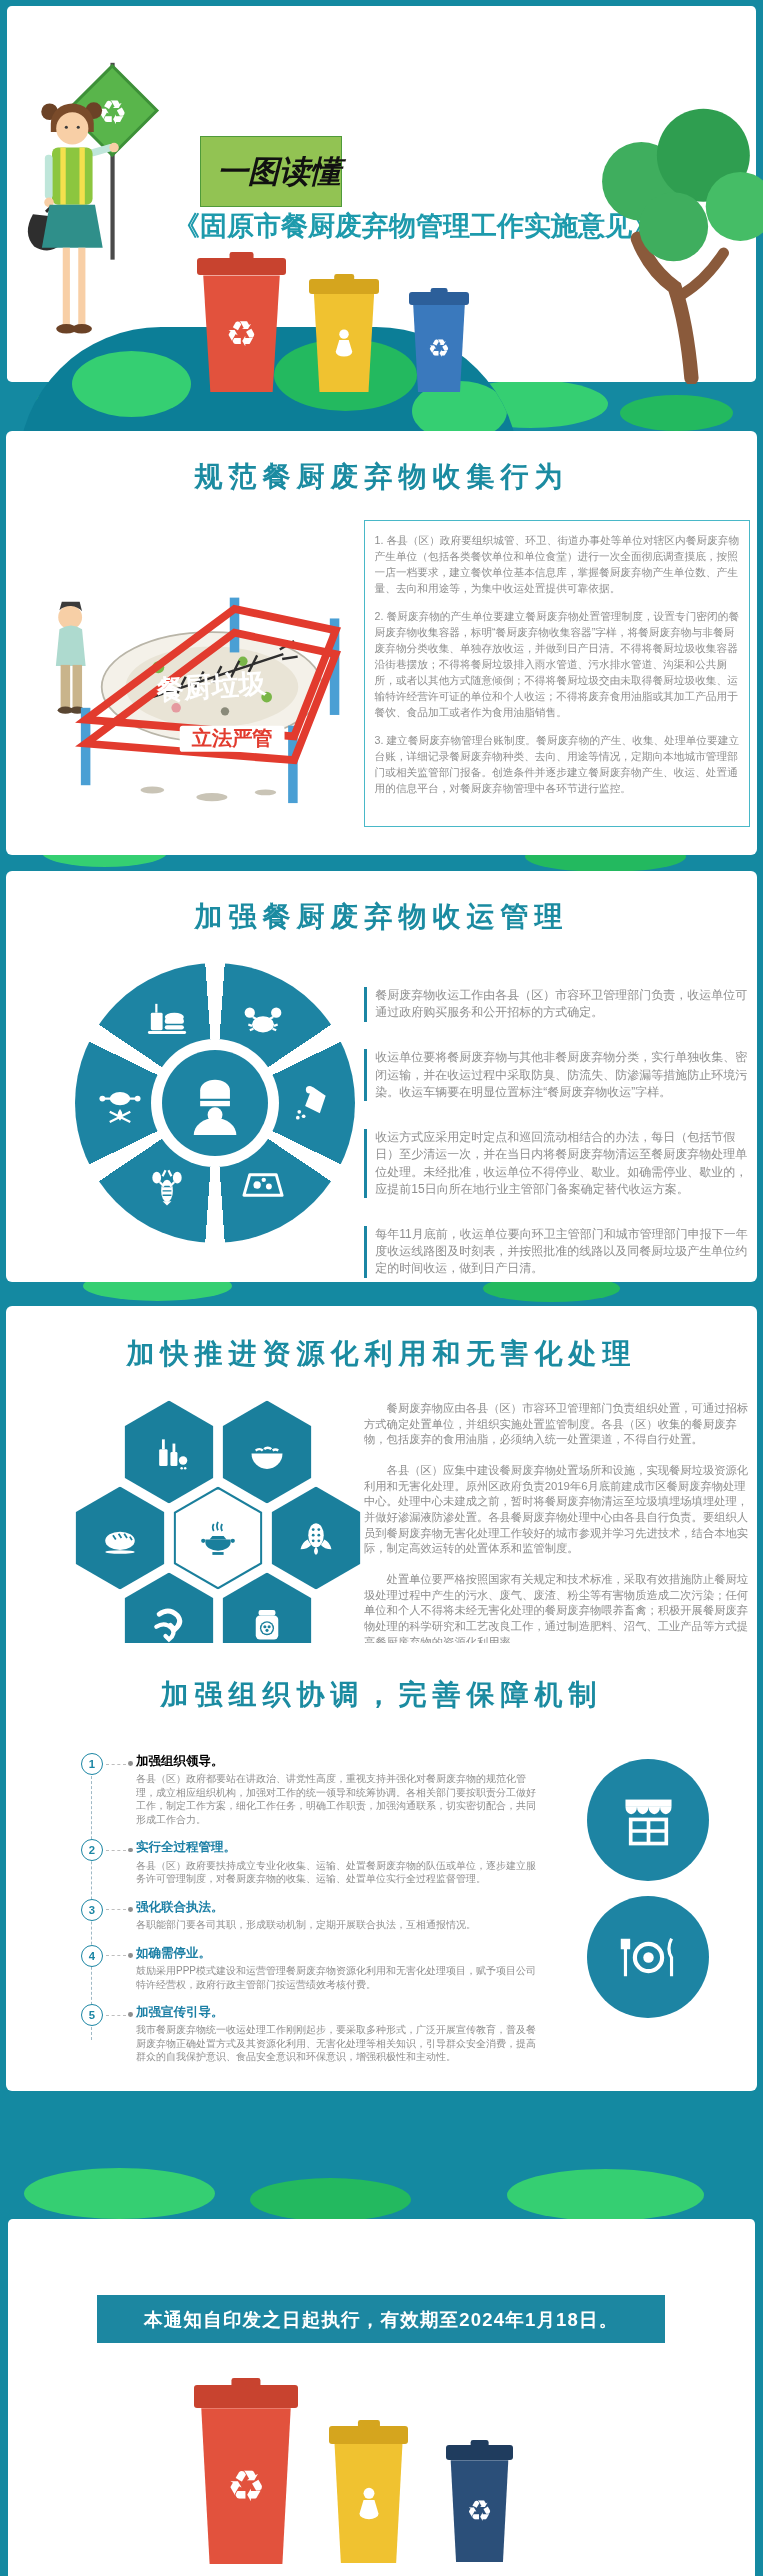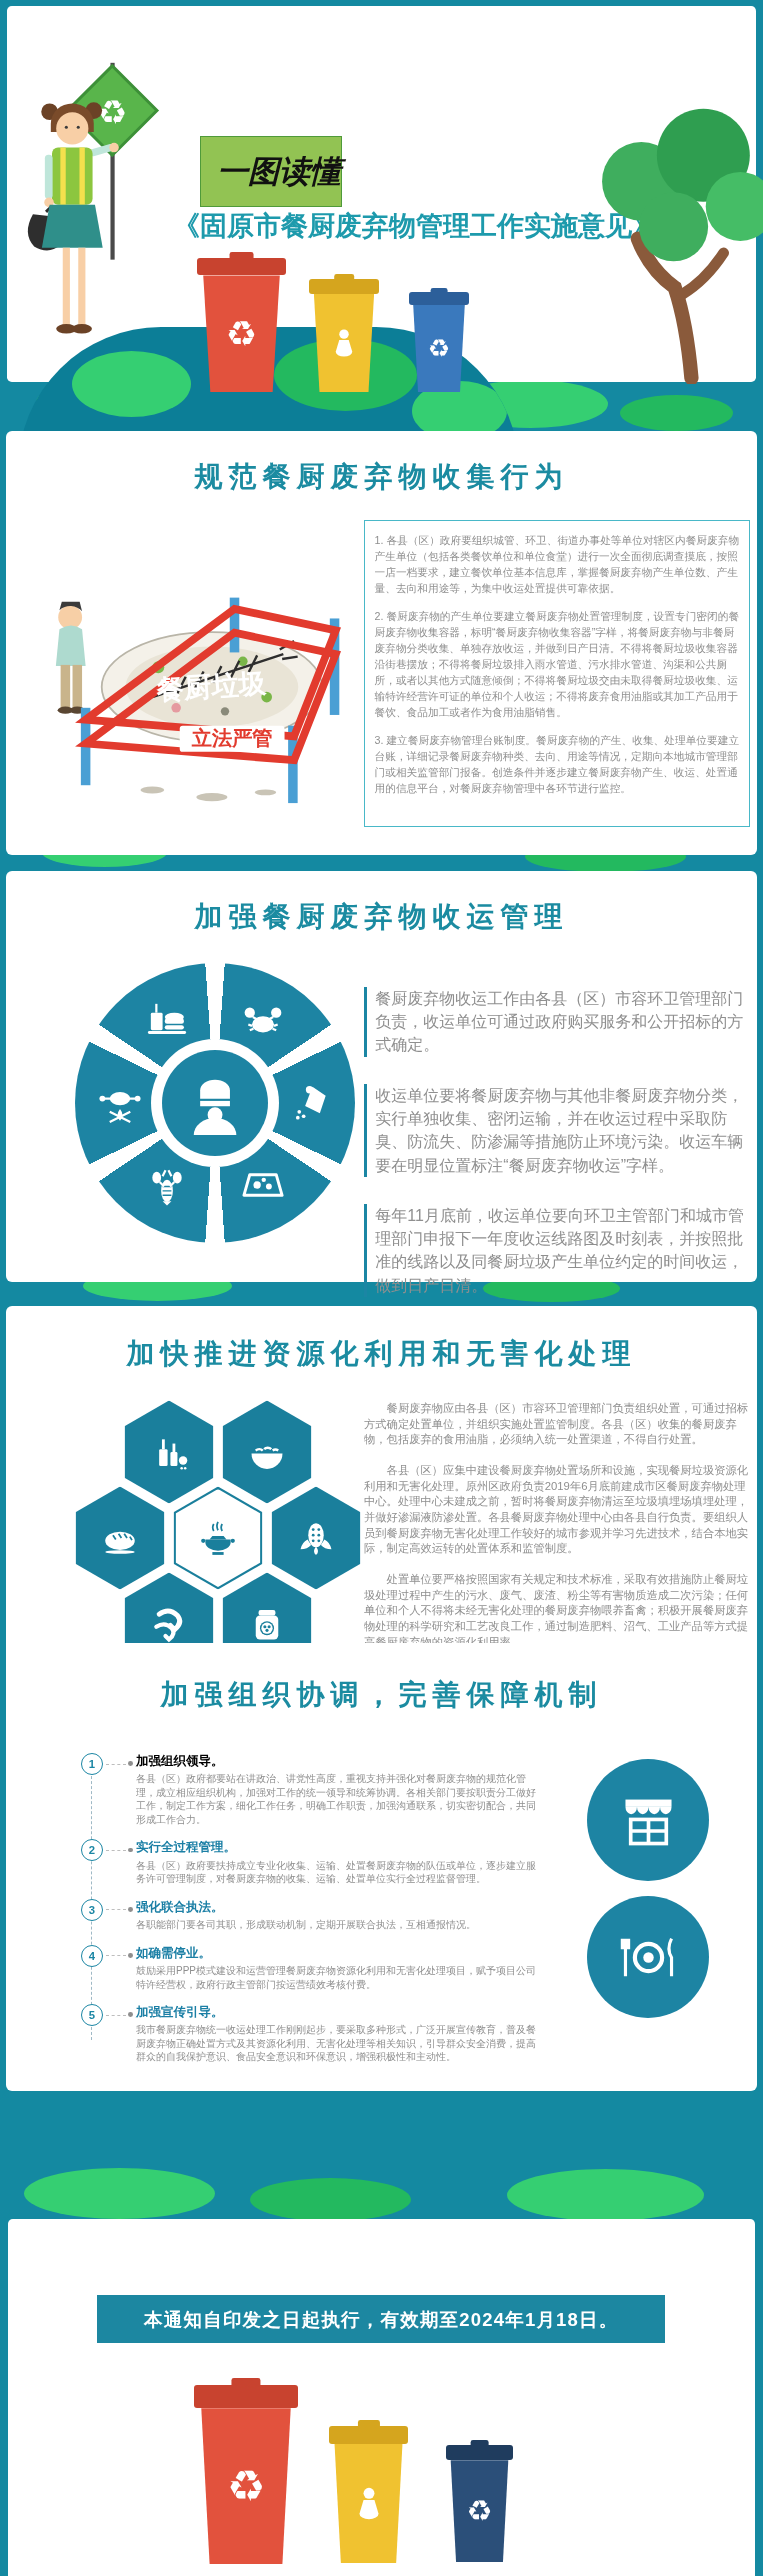--- a/index.html
+++ b/index.html
@@ -41,21 +41,21 @@
     background:conic-gradient(from 4deg,#1d84a3 0 52deg,#fff 52deg 60deg,#1d84a3 60deg 112deg,
     #fff 112deg 120deg,#1d84a3 120deg 172deg,#fff 172deg 180deg,#1d84a3 180deg 232deg,
     #fff 232deg 240deg,#1d84a3 240deg 292deg,#fff 292deg 300deg,#1d84a3 300deg 352deg,#fff 352deg 360deg);}
   .flower .inner{position:absolute;inset:27%;border-radius:50%;background:#fff;}
   .flower .center{position:absolute;inset:31%;border-radius:50%;background:#1d84a3;
                   display:flex;align-items:center;justify-content:center;}
   .petal-ic{position:absolute;width:47px;height:47px;transform:translate(-50%,-50%);}
   .petal-ic svg,.hex-ic svg,.center svg,.supp-ic svg{width:100%;height:100%;}
   .list2{position:absolute;left:358px;top:116px;width:388px;}
   .list2 .item{border-left:3px solid #1b86a4;padding-left:8.3px;margin-bottom:27.4px;
-               font-size:16px;line-height:1.45;color:#8f8f8f;}
+               font-size:12px;line-height:1.45;color:#8f8f8f;}
   
   .hexwrap{position:absolute;left:63px;top:83px;width:292px;height:298px;}
   .hex{position:absolute;width:89px;height:103px;transform:translate(-50%,-50%);
        clip-path:polygon(50% 0,100% 25%,100% 75%,50% 100%,0 75%,0 25%);background:#1a7f9c;
        display:flex;align-items:center;justify-content:center;}
   .hex.center-hex{background:#1a7f9c;}
   .hex .hex-in{width:85px;height:98px;clip-path:polygon(50% 0,100% 25%,100% 75%,50% 100%,0 75%,0 25%);
        background:#fff;display:flex;align-items:center;justify-content:center;}
   .hex-ic{width:45px;height:45px;}
   .list3{position:absolute;left:358px;top:95px;width:388px;}
@@ -285,20 +285,21 @@
             <rect x="18" y="30" width="28" height="5"></rect>
           <circle cx="32" cy="43" r="7"></circle>
             <path d="M12 62 a20 16 0 0 1 40 0 z"></path>
         </svg>
       </div>
     </div>
 
     <div class="list2">
       <div class="item">餐厨废弃物收运工作由各县（区）市容环卫管理部门负责，收运单位可通过政府购买服务和公开招标的方式确定。</div>
       <div class="item">收运单位要将餐厨废弃物与其他非餐厨废弃物分类，实行单独收集、密闭运输，并在收运过程中采取防臭、防流失、防渗漏等措施防止环境污染。收运车辆要在明显位置标注“餐厨废弃物收运”字样。</div>
+      <div class="item">收运方式应采用定时定点和巡回流动相结合的办法，每日（包括节假日）至少清运一次，并在当日内将餐厨废弃物清运至餐厨废弃物处理单位处理。未经批准，收运单位不得停业、歇业。如确需停业、歇业的，应提前15日向所在地行业主管部门备案确定替代收运方案。</div>
       <div class="item" style="margin-bottom:0;">每年11月底前，收运单位要向环卫主管部门和城市管理部门申报下一年度收运线路图及时刻表，并按照批准的线路以及同餐厨垃圾产生单位约定的时间收运，做到日产日清。</div>
     </div>
   </div>
 
   <div class="card" style="top:1306px;height:403px;">
     <div class="sec-title" style="top:29px;">加快推进资源化利用和无害化处理</div>
 
     <div class="hexwrap">
       <div class="hex" style="left:100px;top:63px;">
         <svg class="hex-ic" viewBox="0 0 64 64" fill="#fff">

